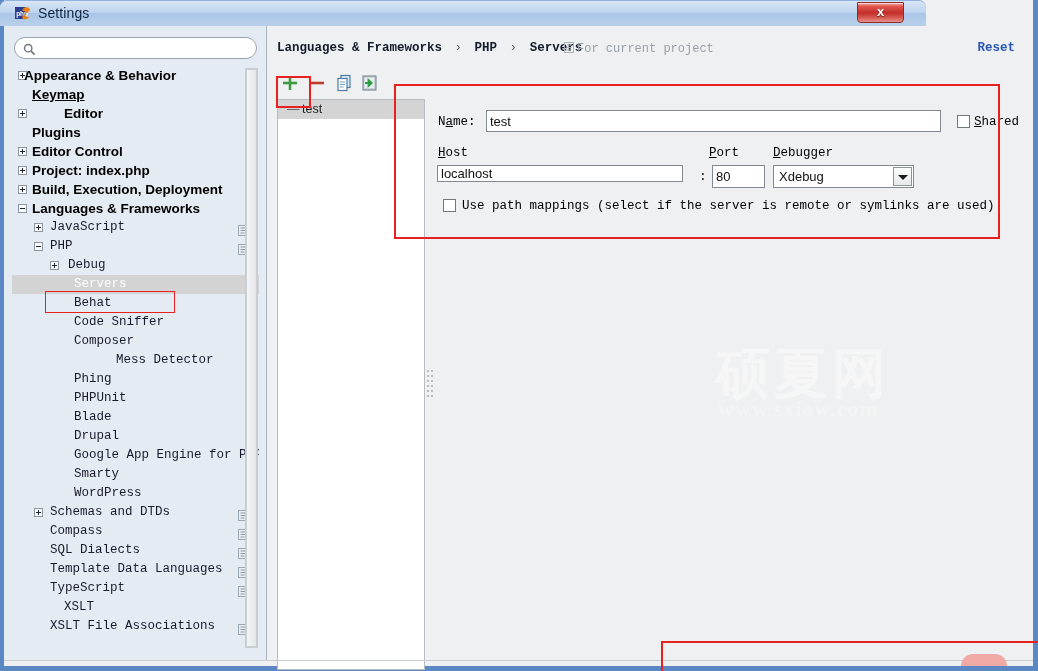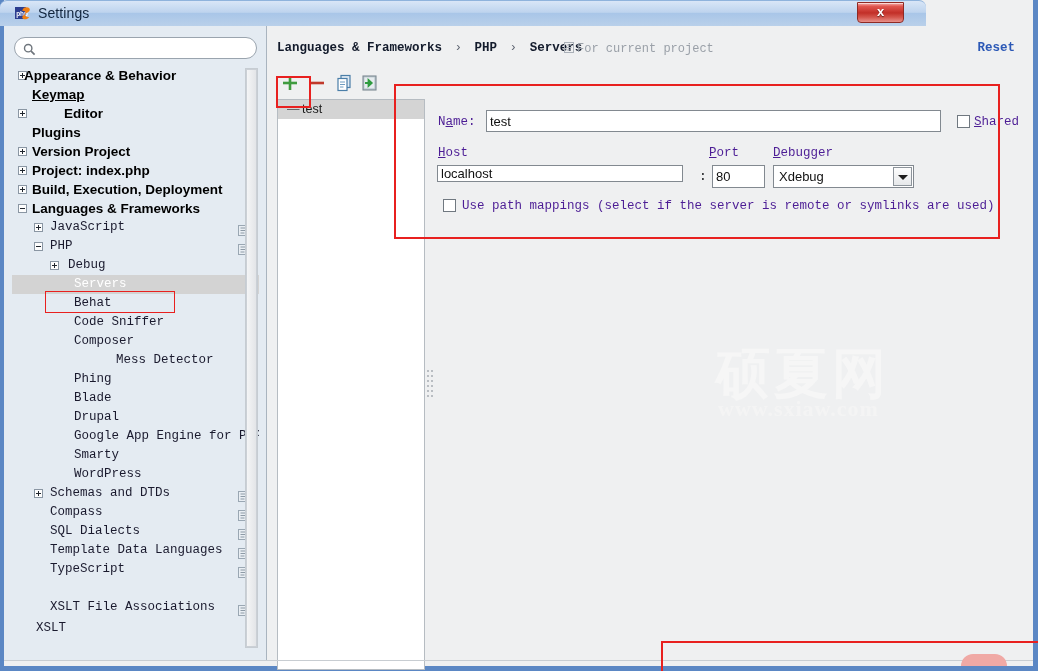--- a/index.html
+++ b/index.html
@@ -164,21 +164,21 @@
   .grip{
     position:absolute;left:159px;top:344px;width:6px;height:30px;
   }
   .grip i{
     position:absolute;width:2px;height:2px;background:#b9bdc2;display:block;
   }
   
   .form{position:absolute;left:0;top:0;width:765px;height:640px;}
   .lbl{
     position:absolute;white-space:nowrap;
-    font-family:"Liberation Mono",monospace;font-size:12.5px;color:#4c1d95;
+    font-family:"Liberation Mono",monospace;font-size:12.5px;color:#000000;
   }
   .lbl u{text-decoration:underline;}
   .txt{
     position:absolute;background:#fff;border:1px solid #828990;box-sizing:border-box;
     font-family:"Liberation Sans",sans-serif;font-size:13px;color:#101010;
     padding:0 3px;outline:none;
   }
   .combo{
     position:absolute;height:23px;background:#fff;border:1px solid #828990;
     box-sizing:border-box;
@@ -277,21 +277,21 @@
           </div>
           <div class="trow top">
             <span class="toggle plus" style="left: 6px;"></span>
             <span class="tlabel" style="left: 4px; padding-left: 48px;">Editor</span>
           </div>
           <div class="trow top">
             <span class="tlabel" style="left: 20px;">Plugins</span>
           </div>
           <div class="trow top">
             <span class="toggle plus" style="left: 6px;"></span>
-            <span class="tlabel" style="left: 20px;">Version Project</span>
+            <span class="tlabel" style="left: 20px;">Editor Control</span>
           </div>
           <div class="trow top">
             <span class="toggle plus" style="left: 6px;"></span>
             <span class="tlabel" style="left: 20px;">Project: index.php</span>
           </div>
           <div class="trow top">
             <span class="toggle plus" style="left: 6px;"></span>
             <span class="tlabel" style="left: 20px;">Build, Execution, Deployment</span>
           </div>
           <div class="trow top">
@@ -334,20 +334,23 @@
           <div class="trow sub">
             <span class="tlabel" style="left: 62px;">Composer</span>
           </div>
           <div class="trow sub">
             <span class="tlabel" style="left: 62px; margin-left: 42px;">Mess Detector</span>
           </div>
           <div class="trow sub">
             <span class="tlabel" style="left: 62px;">Phing</span>
           </div>
           <div class="trow sub">
+            <span class="tlabel" style="left: 62px;">PHPUnit</span>
+          </div>
+          <div class="trow sub">
             <span class="tlabel" style="left: 62px;">Blade</span>
           </div>
           <div class="trow sub">
             <span class="tlabel" style="left: 62px;">Drupal</span>
           </div>
           <div class="trow sub">
             <span class="tlabel" style="left: 62px;">Google App Engine for PHP</span>
           </div>
           <div class="trow sub">
             <span class="tlabel" style="left: 62px;">Smarty</span>
@@ -395,21 +398,21 @@
           <div class="trow sub">
             <span class="tlabel" style="left: 38px;">TypeScript</span>
             <span class="cfgicon"><svg width="11" height="11" viewBox="0 0 11 11">
                 <rect x="0.5" y="0.5" width="10" height="10" fill="#e9eef3" stroke="#9aa7b3"></rect>
                 <line x1="2.5" y1="3" x2="8.5" y2="3" stroke="#8d9aa6"></line>
                 <line x1="2.5" y1="5.5" x2="8.5" y2="5.5" stroke="#8d9aa6"></line>
                 <line x1="2.5" y1="8" x2="6.5" y2="8" stroke="#8d9aa6"></line>
               </svg></span>
           </div>
           <div class="trow sub">
-            <span class="tlabel" style="left: 24px; margin-top: 40px;">XSLT</span>
+            <span class="tlabel" style="left: 52px;">XSLT</span>
           </div>
           <div class="trow sub">
             <span class="tlabel" style="left: 38px;">XSLT File Associations</span>
             <span class="cfgicon"><svg width="11" height="11" viewBox="0 0 11 11">
                 <rect x="0.5" y="0.5" width="10" height="10" fill="#e9eef3" stroke="#9aa7b3"></rect>
                 <line x1="2.5" y1="3" x2="8.5" y2="3" stroke="#8d9aa6"></line>
                 <line x1="2.5" y1="5.5" x2="8.5" y2="5.5" stroke="#8d9aa6"></line>
                 <line x1="2.5" y1="8" x2="6.5" y2="8" stroke="#8d9aa6"></line>
               </svg></span>
           </div>

